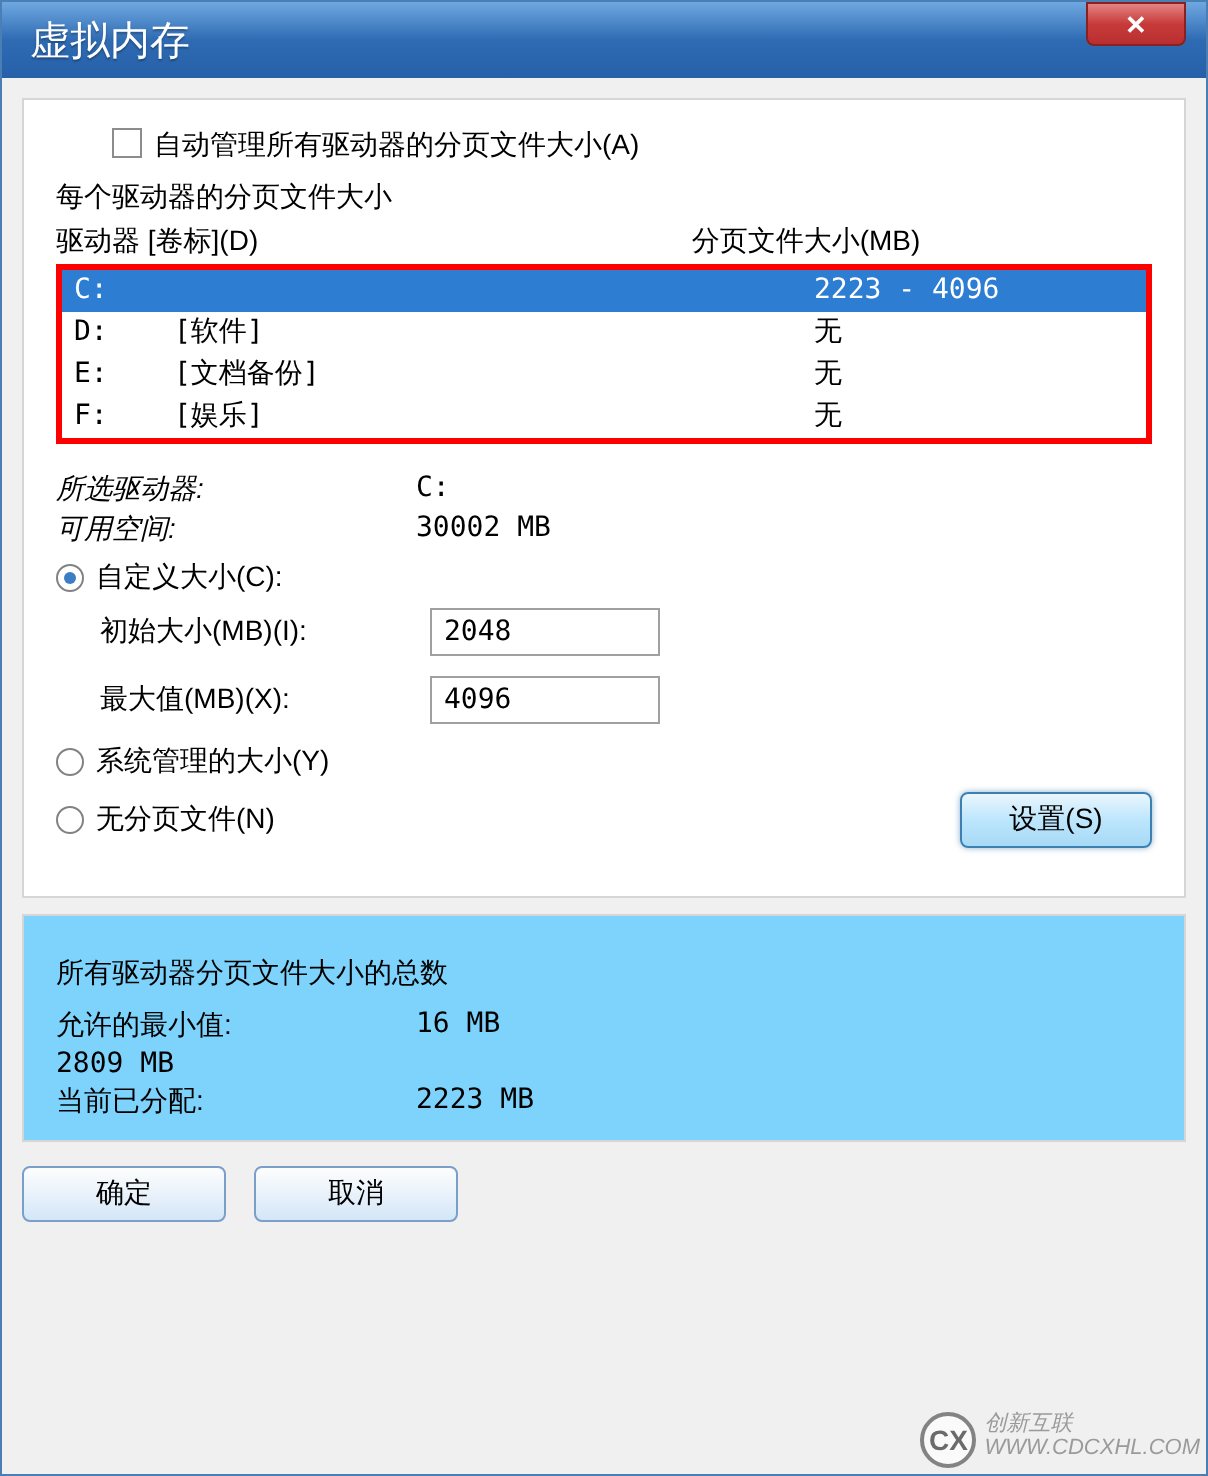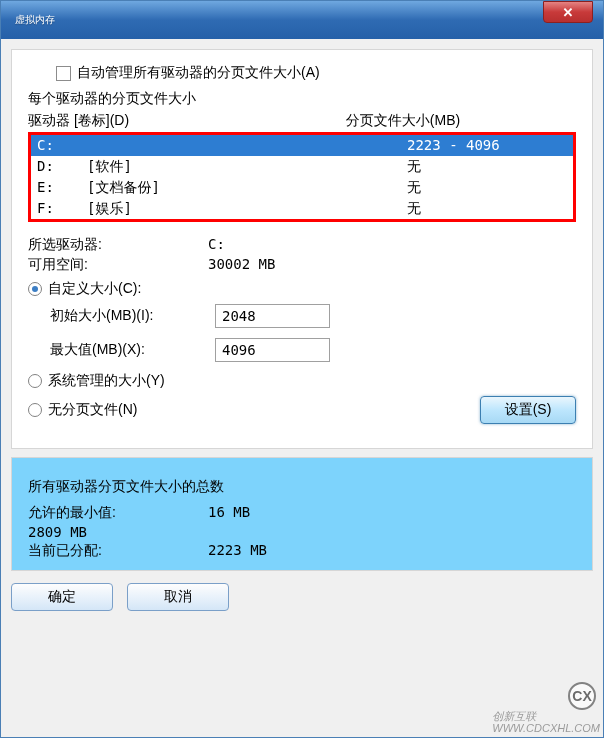--- a/index.html
+++ b/index.html
@@ -19,21 +19,21 @@
     .titlebar {
       height: 38px;
       background: linear-gradient(to bottom, #6fa8e0 0%, #2f6bb3 50%, #2560a8 100%);
       display: flex;
       align-items: center;
       padding: 0 8px 0 14px;
       position: relative;
     }
     .titlebar-title {
       color: #fff;
-      font-size: 10px;
+      font-size: 20px;
       text-shadow: 0 1px 1px rgba(0,0,0,0.3);
       flex: 1;
     }
     .close-btn {
       width: 50px;
       height: 22px;
       background: linear-gradient(to bottom, #e48383 0%, #c83a3a 50%, #b82f2f 100%);
       border: 1px solid #8b2020;
       border-radius: 0 0 4px 4px;
       display: flex;
@@ -54,21 +54,21 @@
       position: relative;
     }
     .group-frame {
       border: 1px solid #d6d6d6;
       background: #fff;
       padding: 14px 16px 18px 16px;
       margin-bottom: 8px;
     }
     .checkbox-row {
       display: flex;
-      align-items: center;
+      align-items: flex-start;
       margin-bottom: 8px;
       padding-left: 28px;
     }
     .checkbox {
       width: 15px;
       height: 15px;
       border: 1px solid #8c8c8c;
       background: #fff;
       margin-right: 6px;
       display: inline-block;
@@ -97,21 +97,21 @@
       background: #2d7dd2;
       color: #fff;
     }
     .drive-row .letter { width: 50px; }
     .drive-row .label { flex: 1; }
     .drive-row .pagefile { width: 160px; }
     .info-row {
       display: flex;
       margin: 2px 0;
     }
-    .info-label { width: 180px; }
+    .info-label { width: 180px; font-style: italic; }
     .info-value { flex: 1; font-family: "SimSun", monospace; }
     .radio-row {
       display: flex;
       align-items: center;
       margin: 6px 0;
     }
     .radio {
       width: 14px; height: 14px;
       border: 1px solid #828282;
       border-radius: 50%;
@@ -173,23 +173,22 @@
       justify-content: flex-start;
       gap: 14px;
       padding: 12px 14px 0 0;
     }
     .dialog-buttons .btn { min-width: 102px; }
     .watermark {
       position: absolute;
       right: 4px;
       bottom: 4px;
       display: flex;
-      align-items: flex-end;
+      align-items: flex-start;
       opacity: 0.7;
-      flex-direction: column;
     }
     .watermark-logo {
       width: 28px; height: 28px;
       border-radius: 50%;
       border: 2px solid #555;
       display: flex;
       align-items: center;
       justify-content: center;
       font-weight: bold;
       font-size: 14px;

